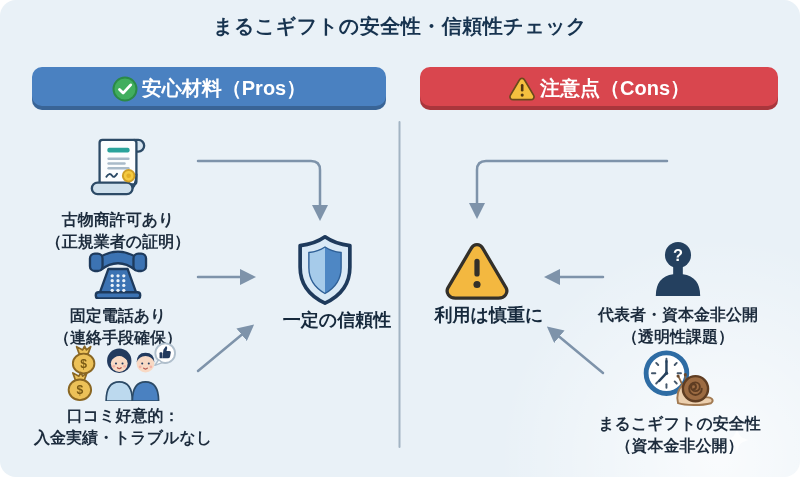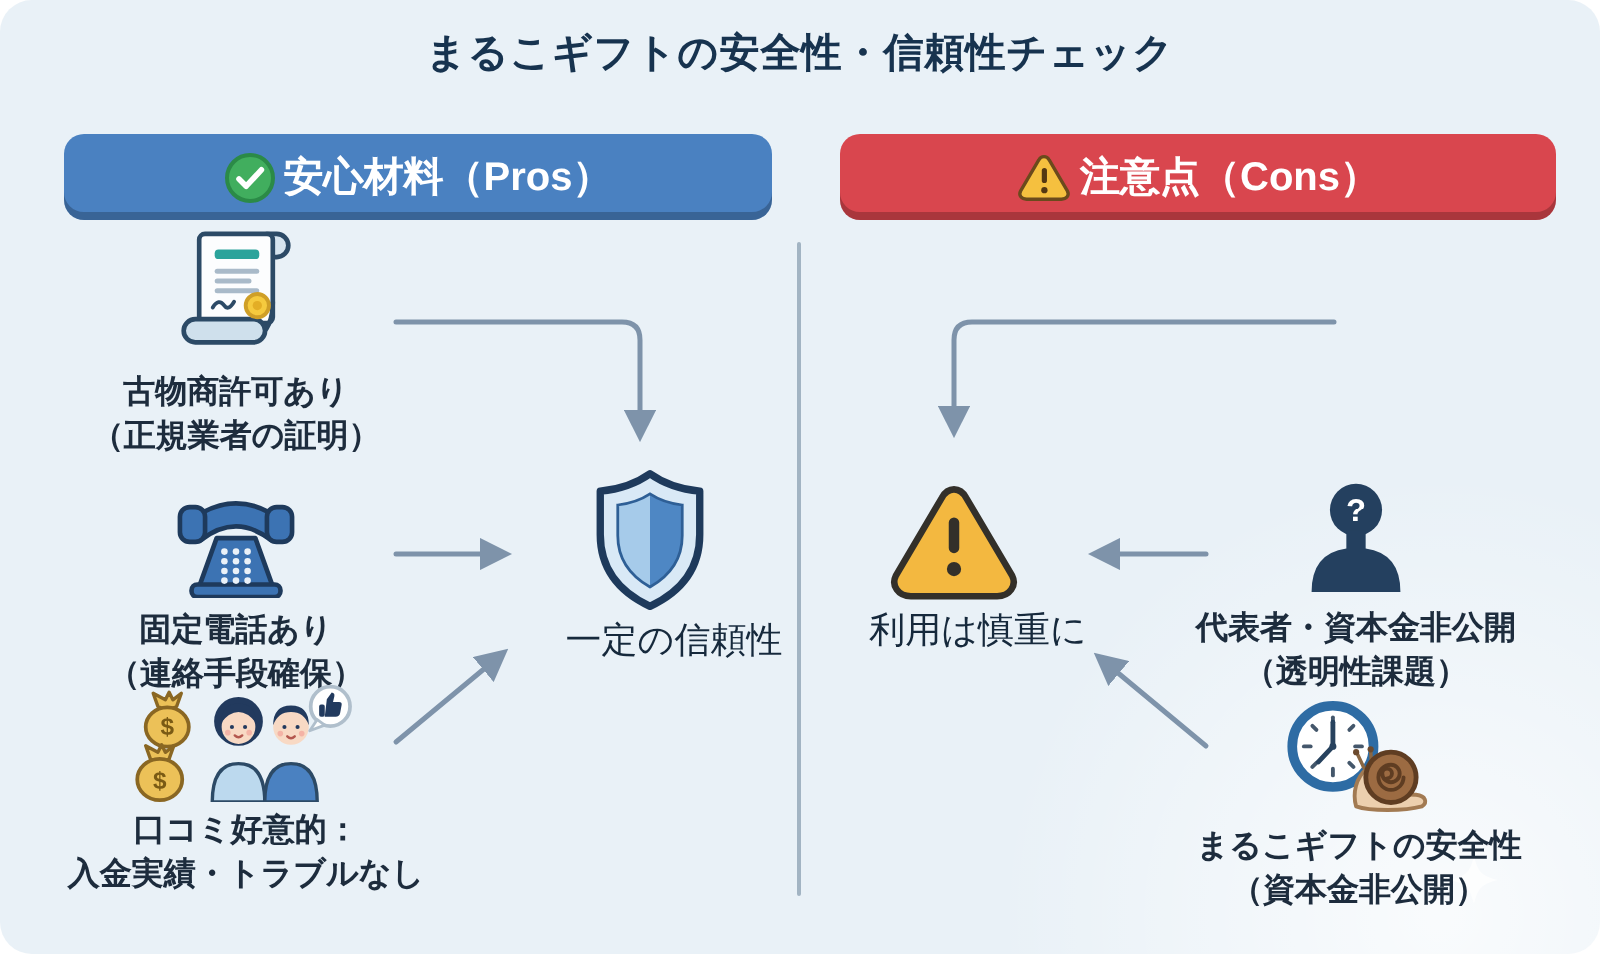--- a/index.html
+++ b/index.html
@@ -19,21 +19,21 @@
     display:flex;align-items:center;justify-content:center;gap:4px;
     color:#fff;font-size:20px;font-weight:800;
     box-shadow:inset 0 -4px 0 rgba(0,0,0,.22);
   }
   .pill.pros{left:32px;width:354px;background:#4a81c1;}
   .pill.cons{left:420px;width:358px;background:#d9464e;}
   .overlay{position:absolute;left:0;top:0;width:800px;height:477px;pointer-events:none;}
   .item{position:absolute;display:flex;flex-direction:column;align-items:center;text-align:center;}
   .item .lbl{font-size:16px;font-weight:700;line-height:22px;color:#1d2c3d;white-space:nowrap;}
   .concl{position:absolute;display:flex;flex-direction:column;align-items:center;text-align:center;}
-  .concl .lbl{font-size:18px;font-weight:400;line-height:23px;color:#16293c;white-space:nowrap;margin-left:24px;}
+  .concl .lbl{font-size:18px;font-weight:700;line-height:23px;color:#16293c;white-space:nowrap;margin-left:24px;}
   .gap8{margin-bottom:8px;} .gap6{margin-bottom:6px;} .gap4{margin-bottom:4px;} .gap2{margin-bottom:2px;}
   svg{display:block;}
 </style>
 </head>
 <body>
 
 <div class="card">
 
   <h1 class="title">まるこギフトの安全性・信頼性チェック</h1>
 
@@ -65,21 +65,21 @@
       <path d="M198 161 H311 Q320 161 320 170 V217" marker-end="url(#ah)"></path>
       <path d="M198 277 H252" marker-end="url(#ah)"></path>
       <path d="M198 371 L251 327" marker-end="url(#ah)"></path>
       <path d="M667 161 H486 Q477 161 477 170 V215" marker-end="url(#ah)"></path>
       <path d="M603 277 H548" marker-end="url(#ah)"></path>
       <path d="M603 373 L550 329" marker-end="url(#ah)"></path>
     </g>
     <path d="M737 428 C739.2 436.3 740.7 437.8 749 440 C740.7 442.2 739.2 443.7 737 452 C734.8 443.7 733.3 442.2 725 440 C733.3 437.8 734.8 436.3 737 428 Z" fill="#ffffff" opacity="0.7"></path>
   </svg>
 
-  <div class="item" style="left:18px;top:114px;width:200px;">
+  <div class="item" style="left:18px;top:137px;width:200px;">
     <svg class="gap8" width="62" height="64" viewBox="0 0 64 66">
       <rect x="43" y="3" width="16" height="12" rx="6" fill="#d6e4ef" stroke="#2c4a66" stroke-width="2.4"></rect>
       <rect x="13" y="3" width="38" height="46" rx="3" fill="#fcfdfe" stroke="#2c4a66" stroke-width="2.4"></rect>
       <path d="M51 38 Q51 52 43 56" fill="none" stroke="#2c4a66" stroke-width="2.4"></path>
       <rect x="5" y="47" width="42" height="12" rx="6" fill="#cfe0ec" stroke="#2c4a66" stroke-width="2.4"></rect>
       <rect x="21" y="11" width="23" height="5" rx="2" fill="#2ba39b"></rect>
       <rect x="21" y="21" width="23" height="2.6" rx="1.3" fill="#a9bac9"></rect>
       <rect x="21" y="26" width="19" height="2.6" rx="1.3" fill="#a9bac9"></rect>
       <rect x="21" y="31" width="23" height="2.6" rx="1.3" fill="#a9bac9"></rect>
       <circle cx="43" cy="40" r="6" fill="#f5ca3e" stroke="#cf9f27" stroke-width="2"></circle>

